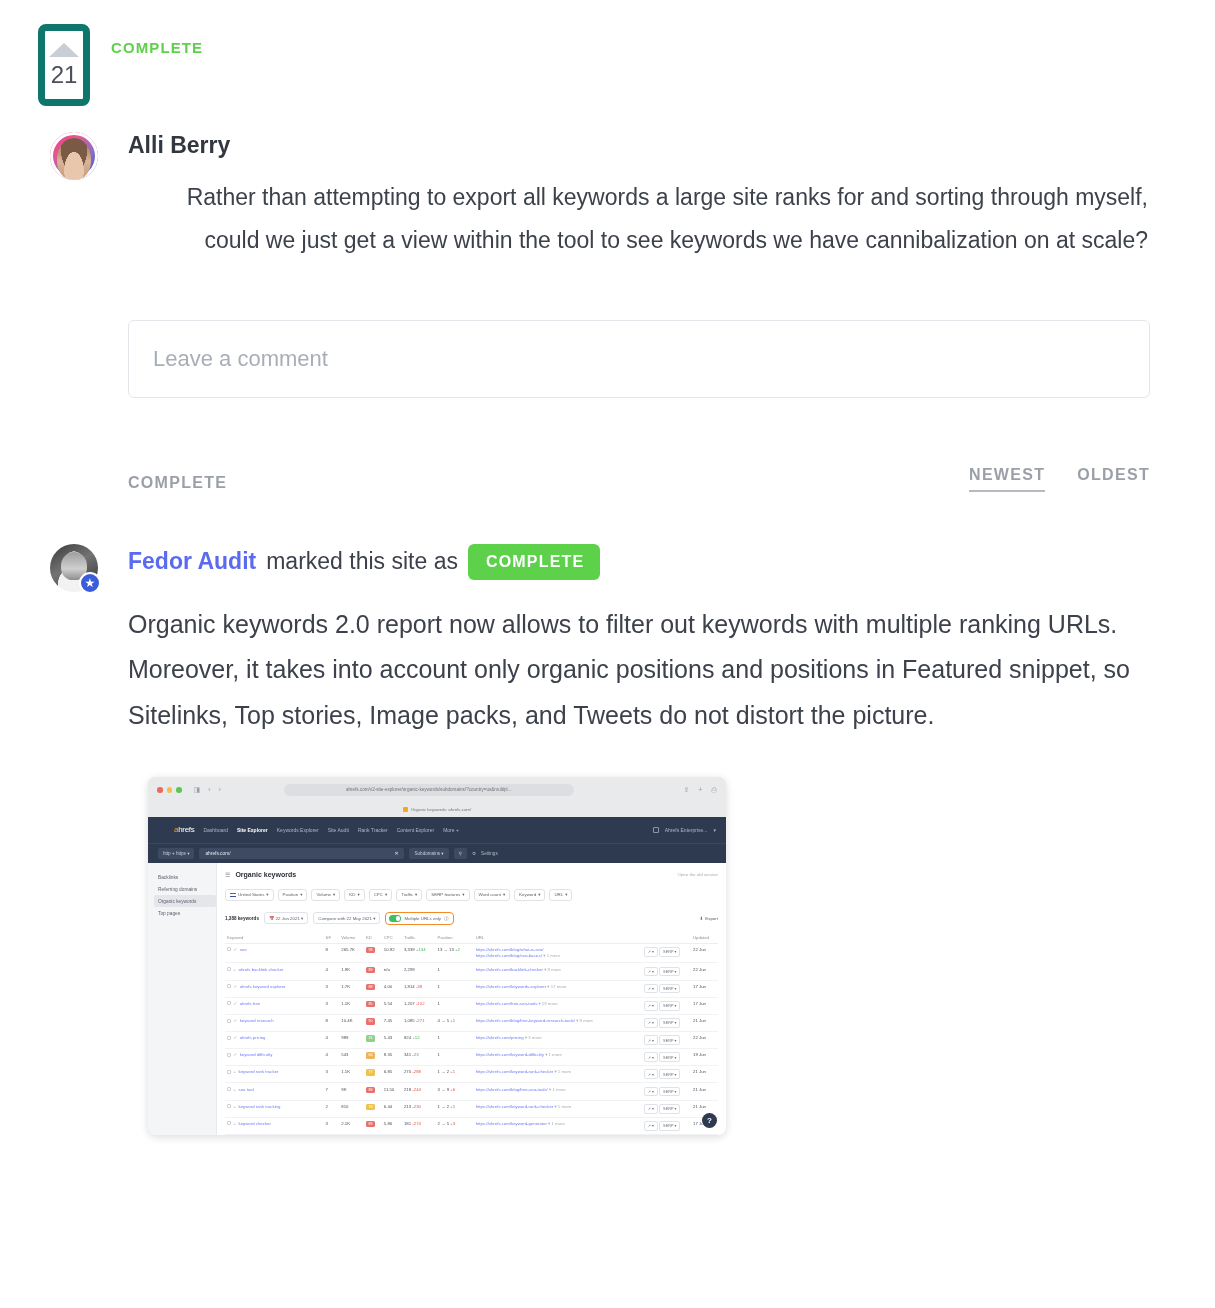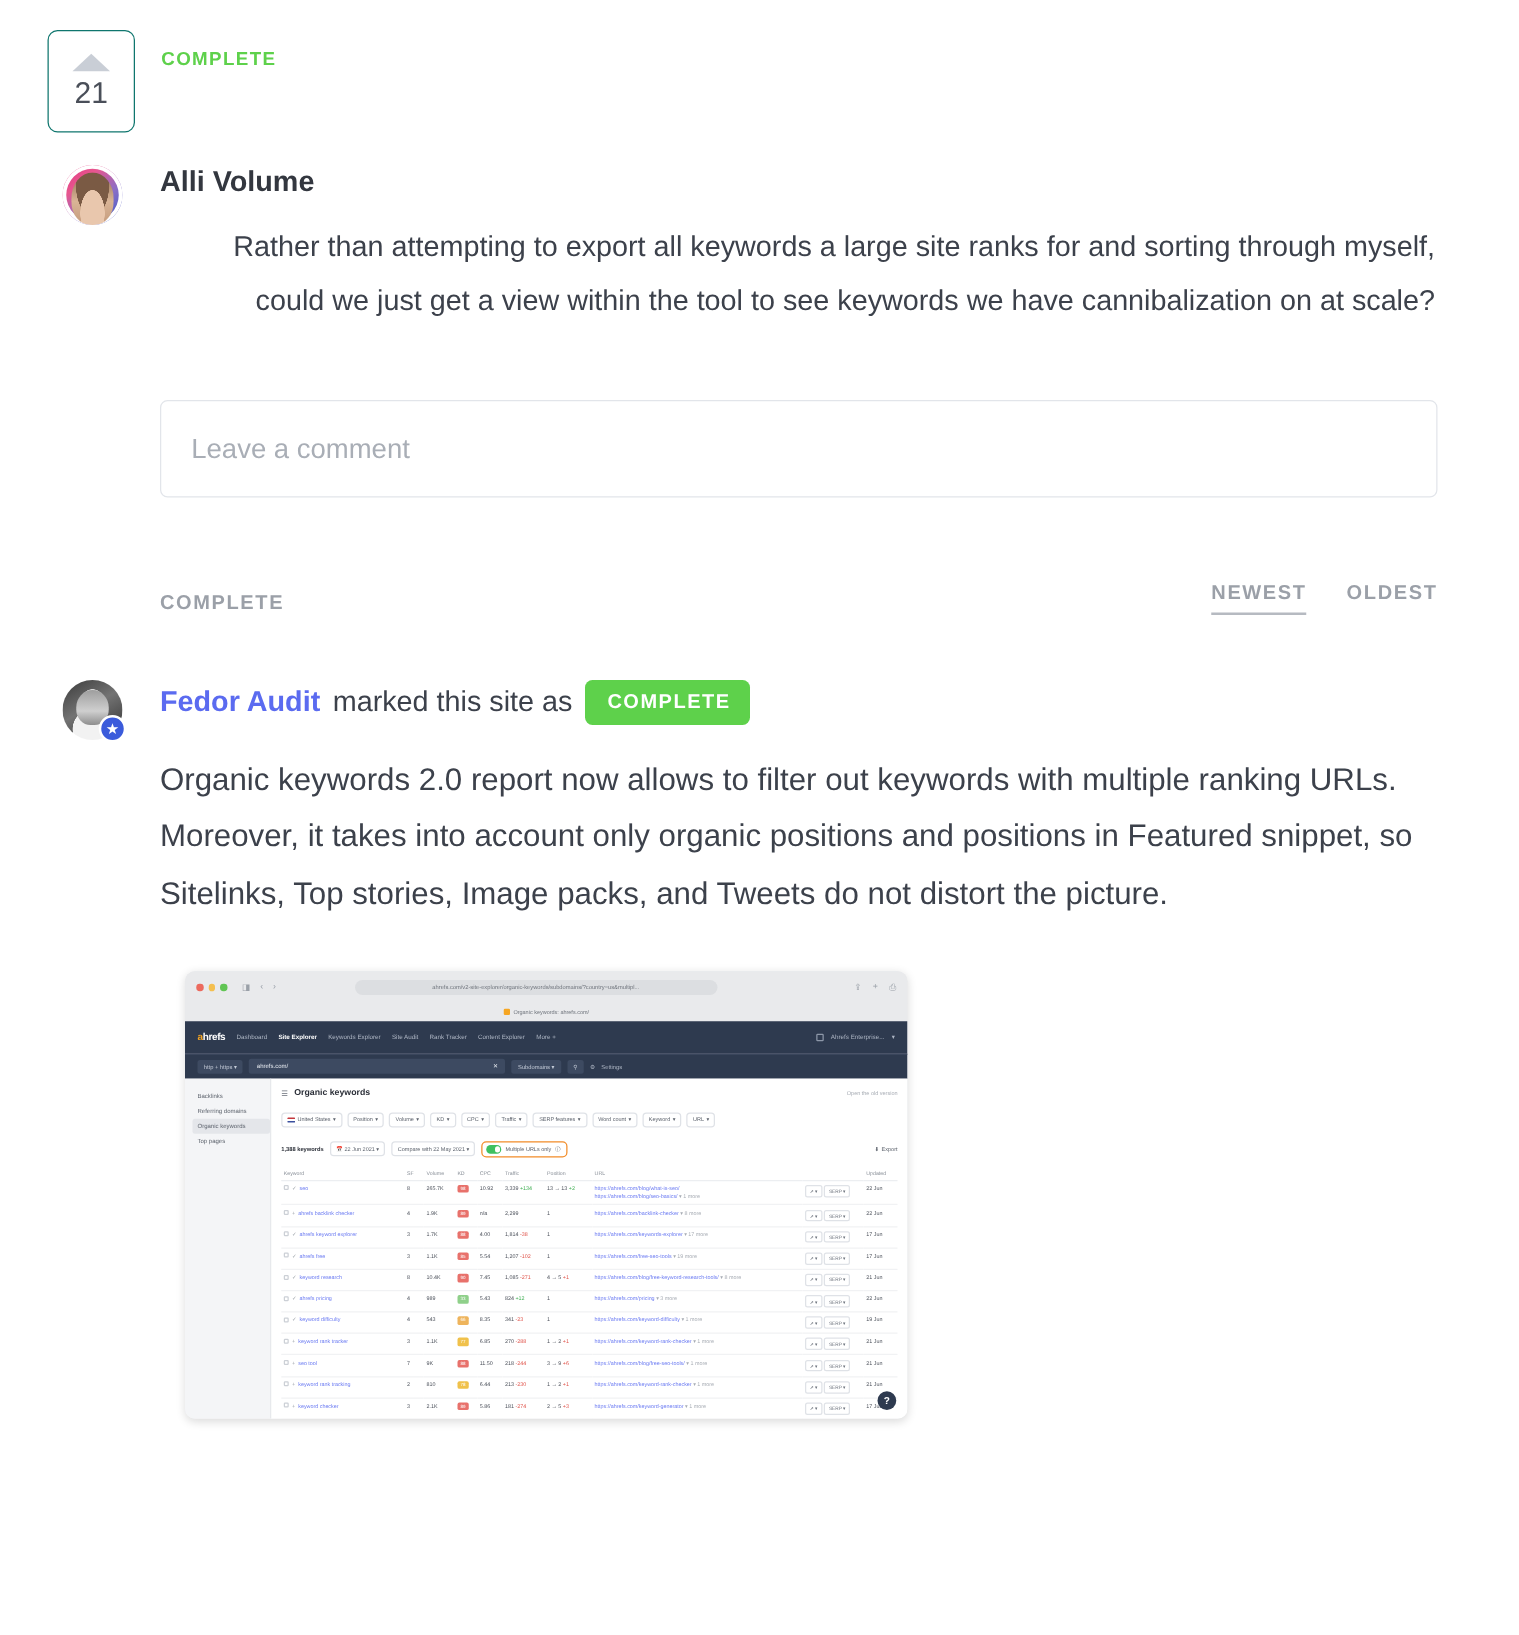--- a/index.html
+++ b/index.html
@@ -9,22 +9,22 @@
     background:#ffffff;
     font-family:"Liberation Sans", sans-serif;
     color:#2b2f38;
     overflow:hidden;
   }
 
   
   .post-head { display:flex; padding:24px 0 0 38px; }
 
   .vote-box {
-    width:70px; height:82px;
-    border:1px solid #0f766e; border-radius:8px;
+    width:52px; height:82px;
+    border:7px solid #0f766e; border-radius:8px;
     background:#fff;
     display:flex; flex-direction:column;
     align-items:center; justify-content:center;
     flex:0 0 auto; gap:2px;
     cursor:pointer;
     text-align:center;
   }
   .vote-arrow {
     width:0; height:0;
     border-left:15px solid transparent;
@@ -165,21 +165,21 @@
     height:14px; background:#e9eaec; display:flex;
     align-items:center; justify-content:center;
     font-size:4.4px; color:#6f747c; gap:3px;
   }
   .tab-fav { width:5px; height:5px; background:#f6a623; border-radius:1px; }
 
   .ah-nav {
     height:26px; background:#2e3a4f;
     display:flex; align-items:center; padding:0 10px; gap:9px;
   }
-  .ah-logo { color:#fff; font-weight:bold; font-size:8px; letter-spacing:-.3px; }
+  .ah-logo { color:#fff; font-weight:normal; font-size:8px; letter-spacing:-.3px;margin-left:16px; }
   .ah-logo i { color:#f6a623; font-style:normal; }
   .ah-link { color:#aeb6c4; font-size:5px; white-space:nowrap; }
   .ah-link.on { color:#fff; font-weight:bold; }
   .ah-right { margin-left:auto; display:flex; align-items:center; gap:6px; color:#aeb6c4; font-size:5px; }
   .ah-sq { width:6px; height:6px; border:1px solid #8d97a8; border-radius:1px; }
 
   .ah-search {
     height:20px; background:#2e3a4f;
     display:flex; align-items:center; padding:0 10px; gap:5px;
     border-top:1px solid #3a465c;
@@ -297,21 +297,21 @@
   </div>
 </div>
 
 <div class="author-row">
   <div class="avatar-wrap">
     <div class="avatar">
         <div class="face"></div>
       </div>
   </div>
   <div class="author-body">
-    <div class="author-name">Alli Volume</div>
+    <div class="author-name">Alli Berry</div>
     <div class="post-body">Rather than attempting to export all keywords a large site ranks for and sorting through myself, could we just get a view within the tool to see keywords we have cannibalization on at scale?</div>
   </div>
 </div>
 
 <div class="comment-box">
   <span class="comment-placeholder">Leave a comment</span>
 </div>
 
 <div class="activity-bar">
   <div class="activity-label">COMPLETE</div>

